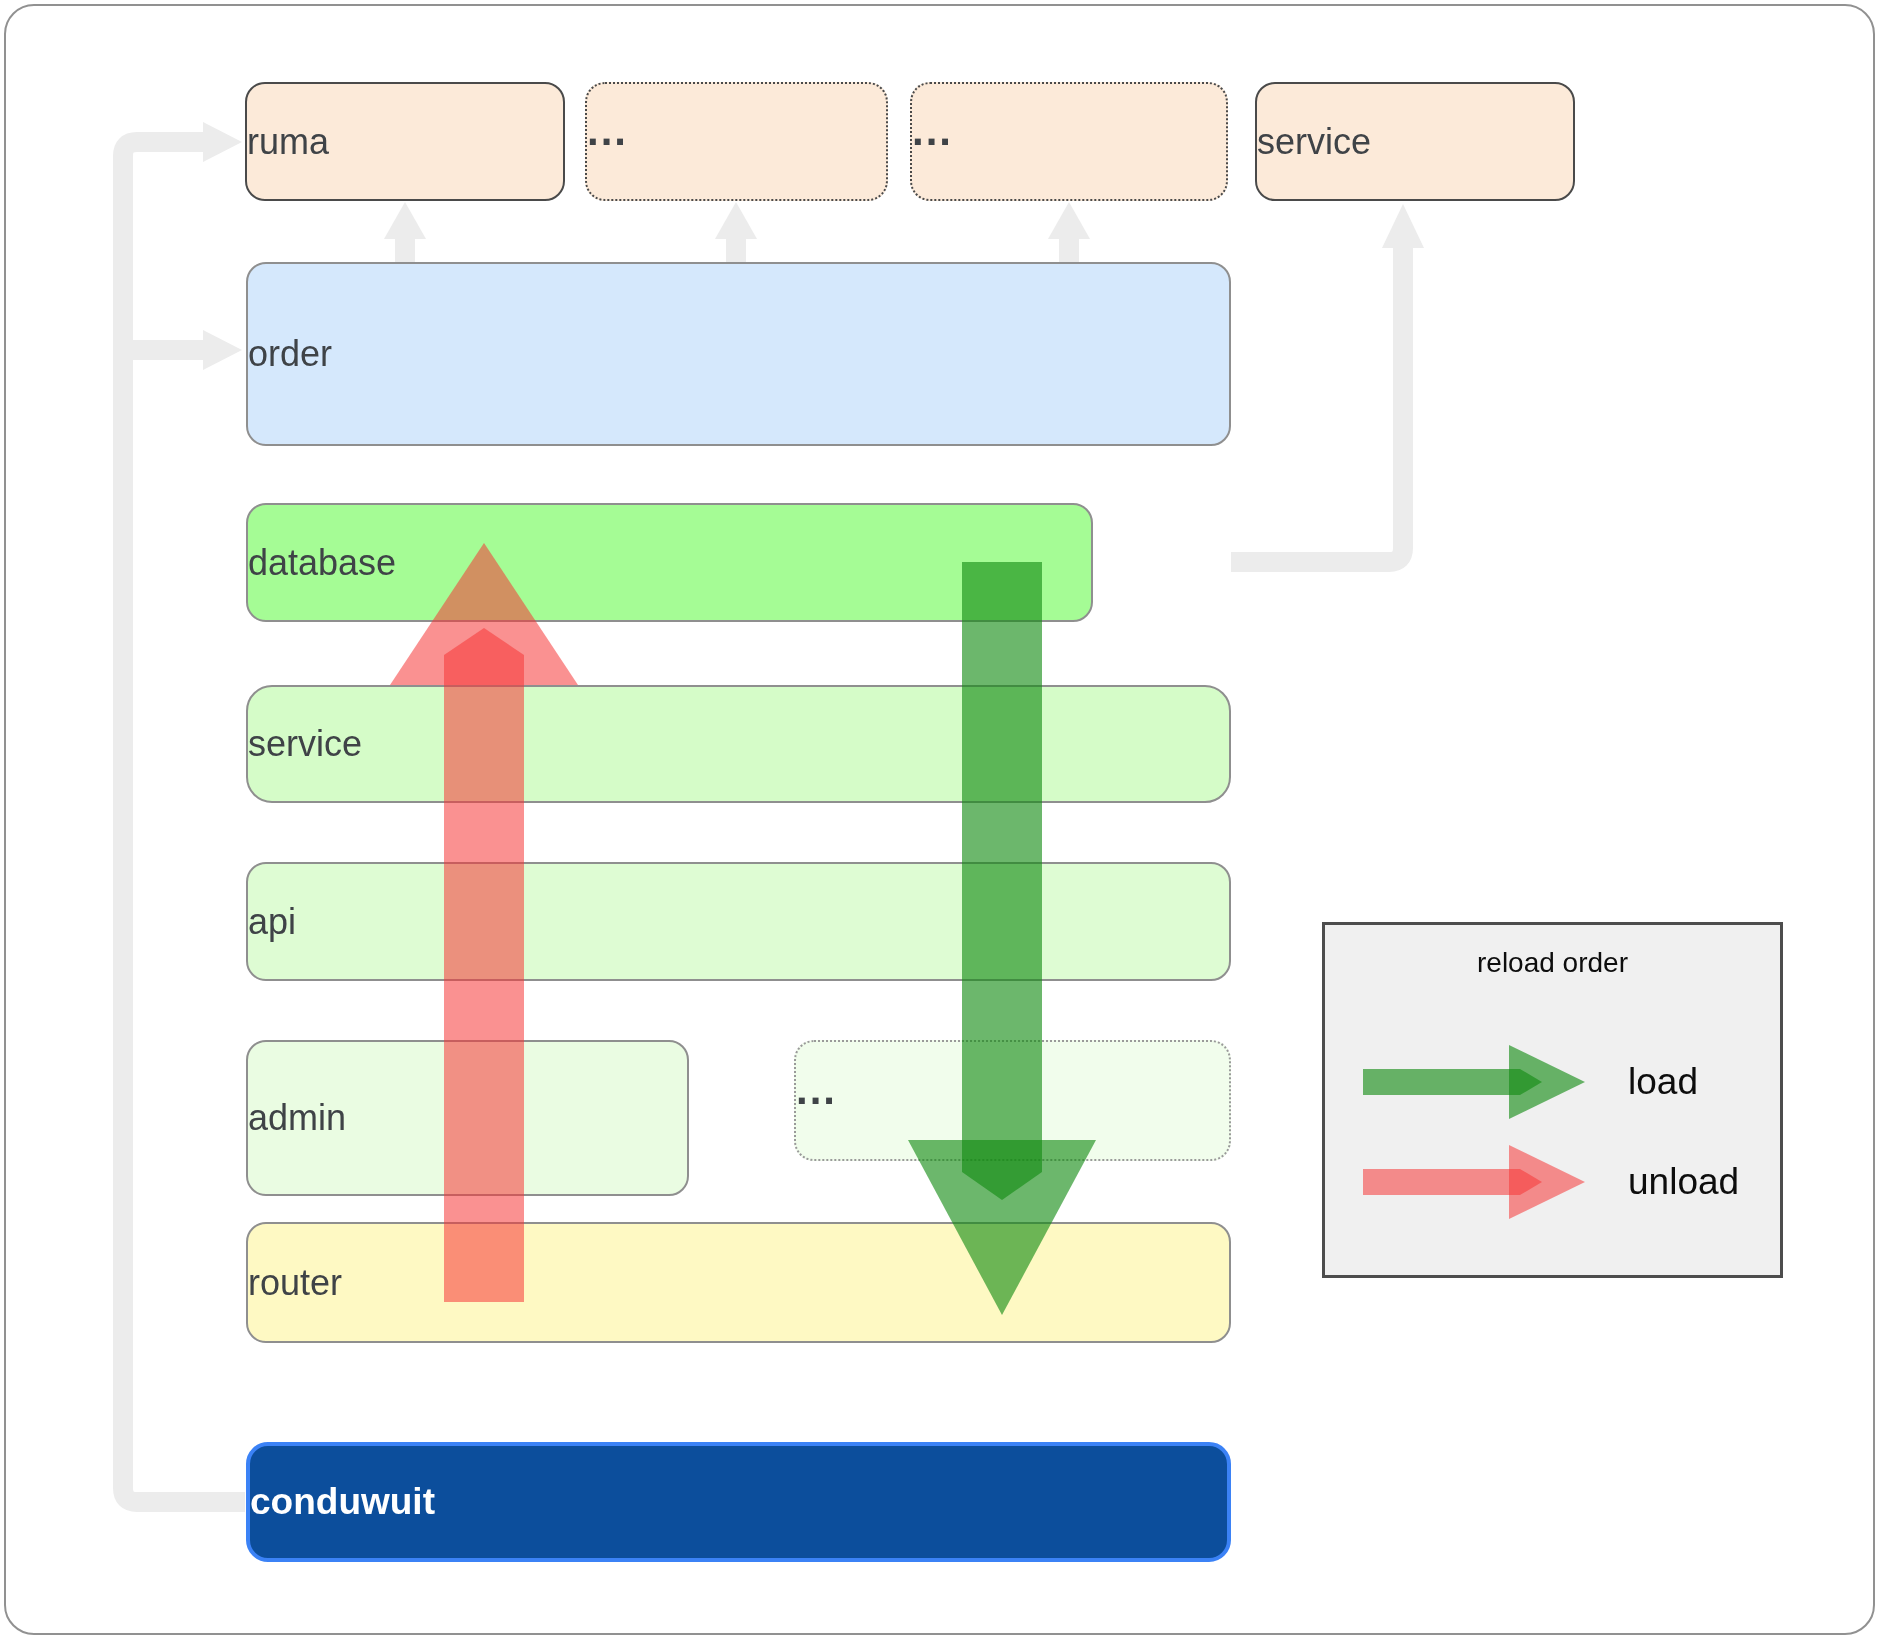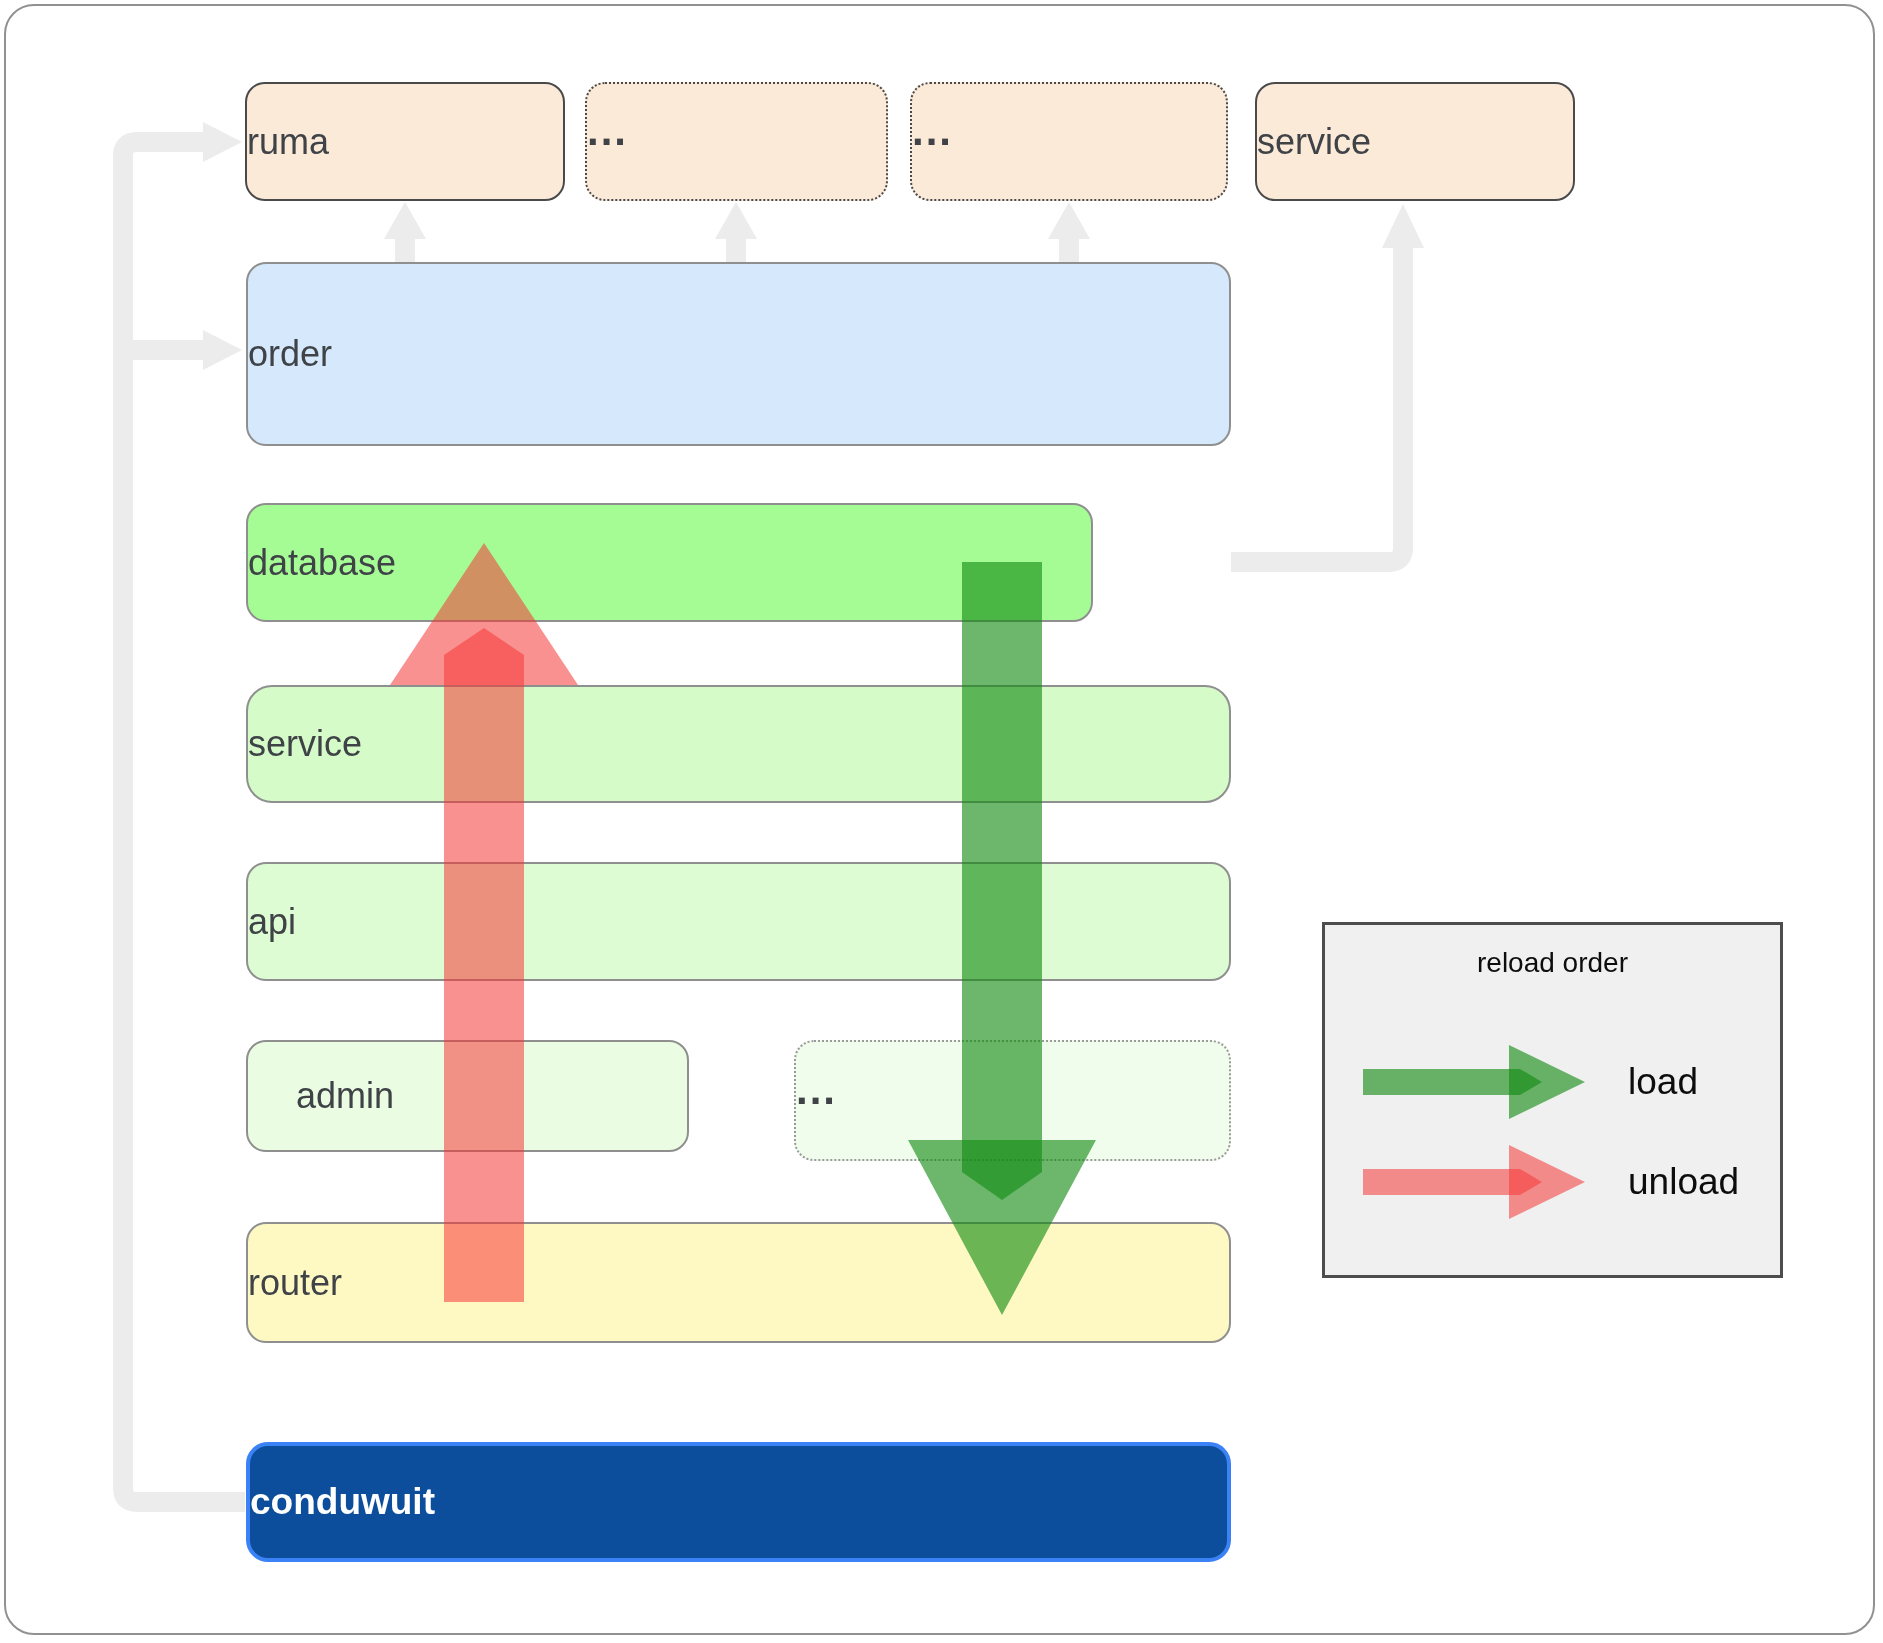--- a/index.html
+++ b/index.html
@@ -19,21 +19,21 @@
   .dots{font-weight:700;font-size:42px;letter-spacing:2px;transform:translateY(-11px);}
 
   #n-ruma    {left:245px; top:82px;  width:320px;height:119px;}
   #n-dots-a  {left:585px; top:82px;  width:303px;height:119px;}
   #n-dots-b  {left:910px; top:82px;  width:318px;height:119px;}
   #n-rocksdb {left:1255px;top:82px;  width:320px;height:119px;}
   #n-core    {left:246px; top:262px; width:985px;height:184px;}
   #n-database{left:246px; top:503px; width:847px;height:119px;border-radius:20px;}
   #n-service {left:246px; top:685px; width:985px;height:118px;border-radius:26px;}
   #n-api     {left:246px; top:862px; width:985px;height:119px;}
-  #n-admin   {left:246px; top:1040px;width:443px;height:112px;padding-left:48px;}
+  #n-admin   {left:246px; top:1040px;width:443px;height:156px;}
   #n-dots-c  {left:794px; top:1040px;width:437px;height:121px;}
   #n-router  {left:246px; top:1222px;width:985px;height:121px;background:#fef9c3;}
   #n-conduwuit{left:246px;top:1442px;width:985px;height:120px;}
 
   .legend{position:absolute;left:1322px;top:922px;width:461px;height:356px;
           background:#f0f0f0;border:3px solid #4d4d4d;box-sizing:border-box;z-index:2;}
   .legend-title{position:absolute;top:22px;left:0;right:0;text-align:center;
                 font-size:28px;color:#0d0d0d;}
   .legend-arrow{position:absolute;left:38px;width:226px;height:80px;}
   .legend-arrow.load{top:117px;}

